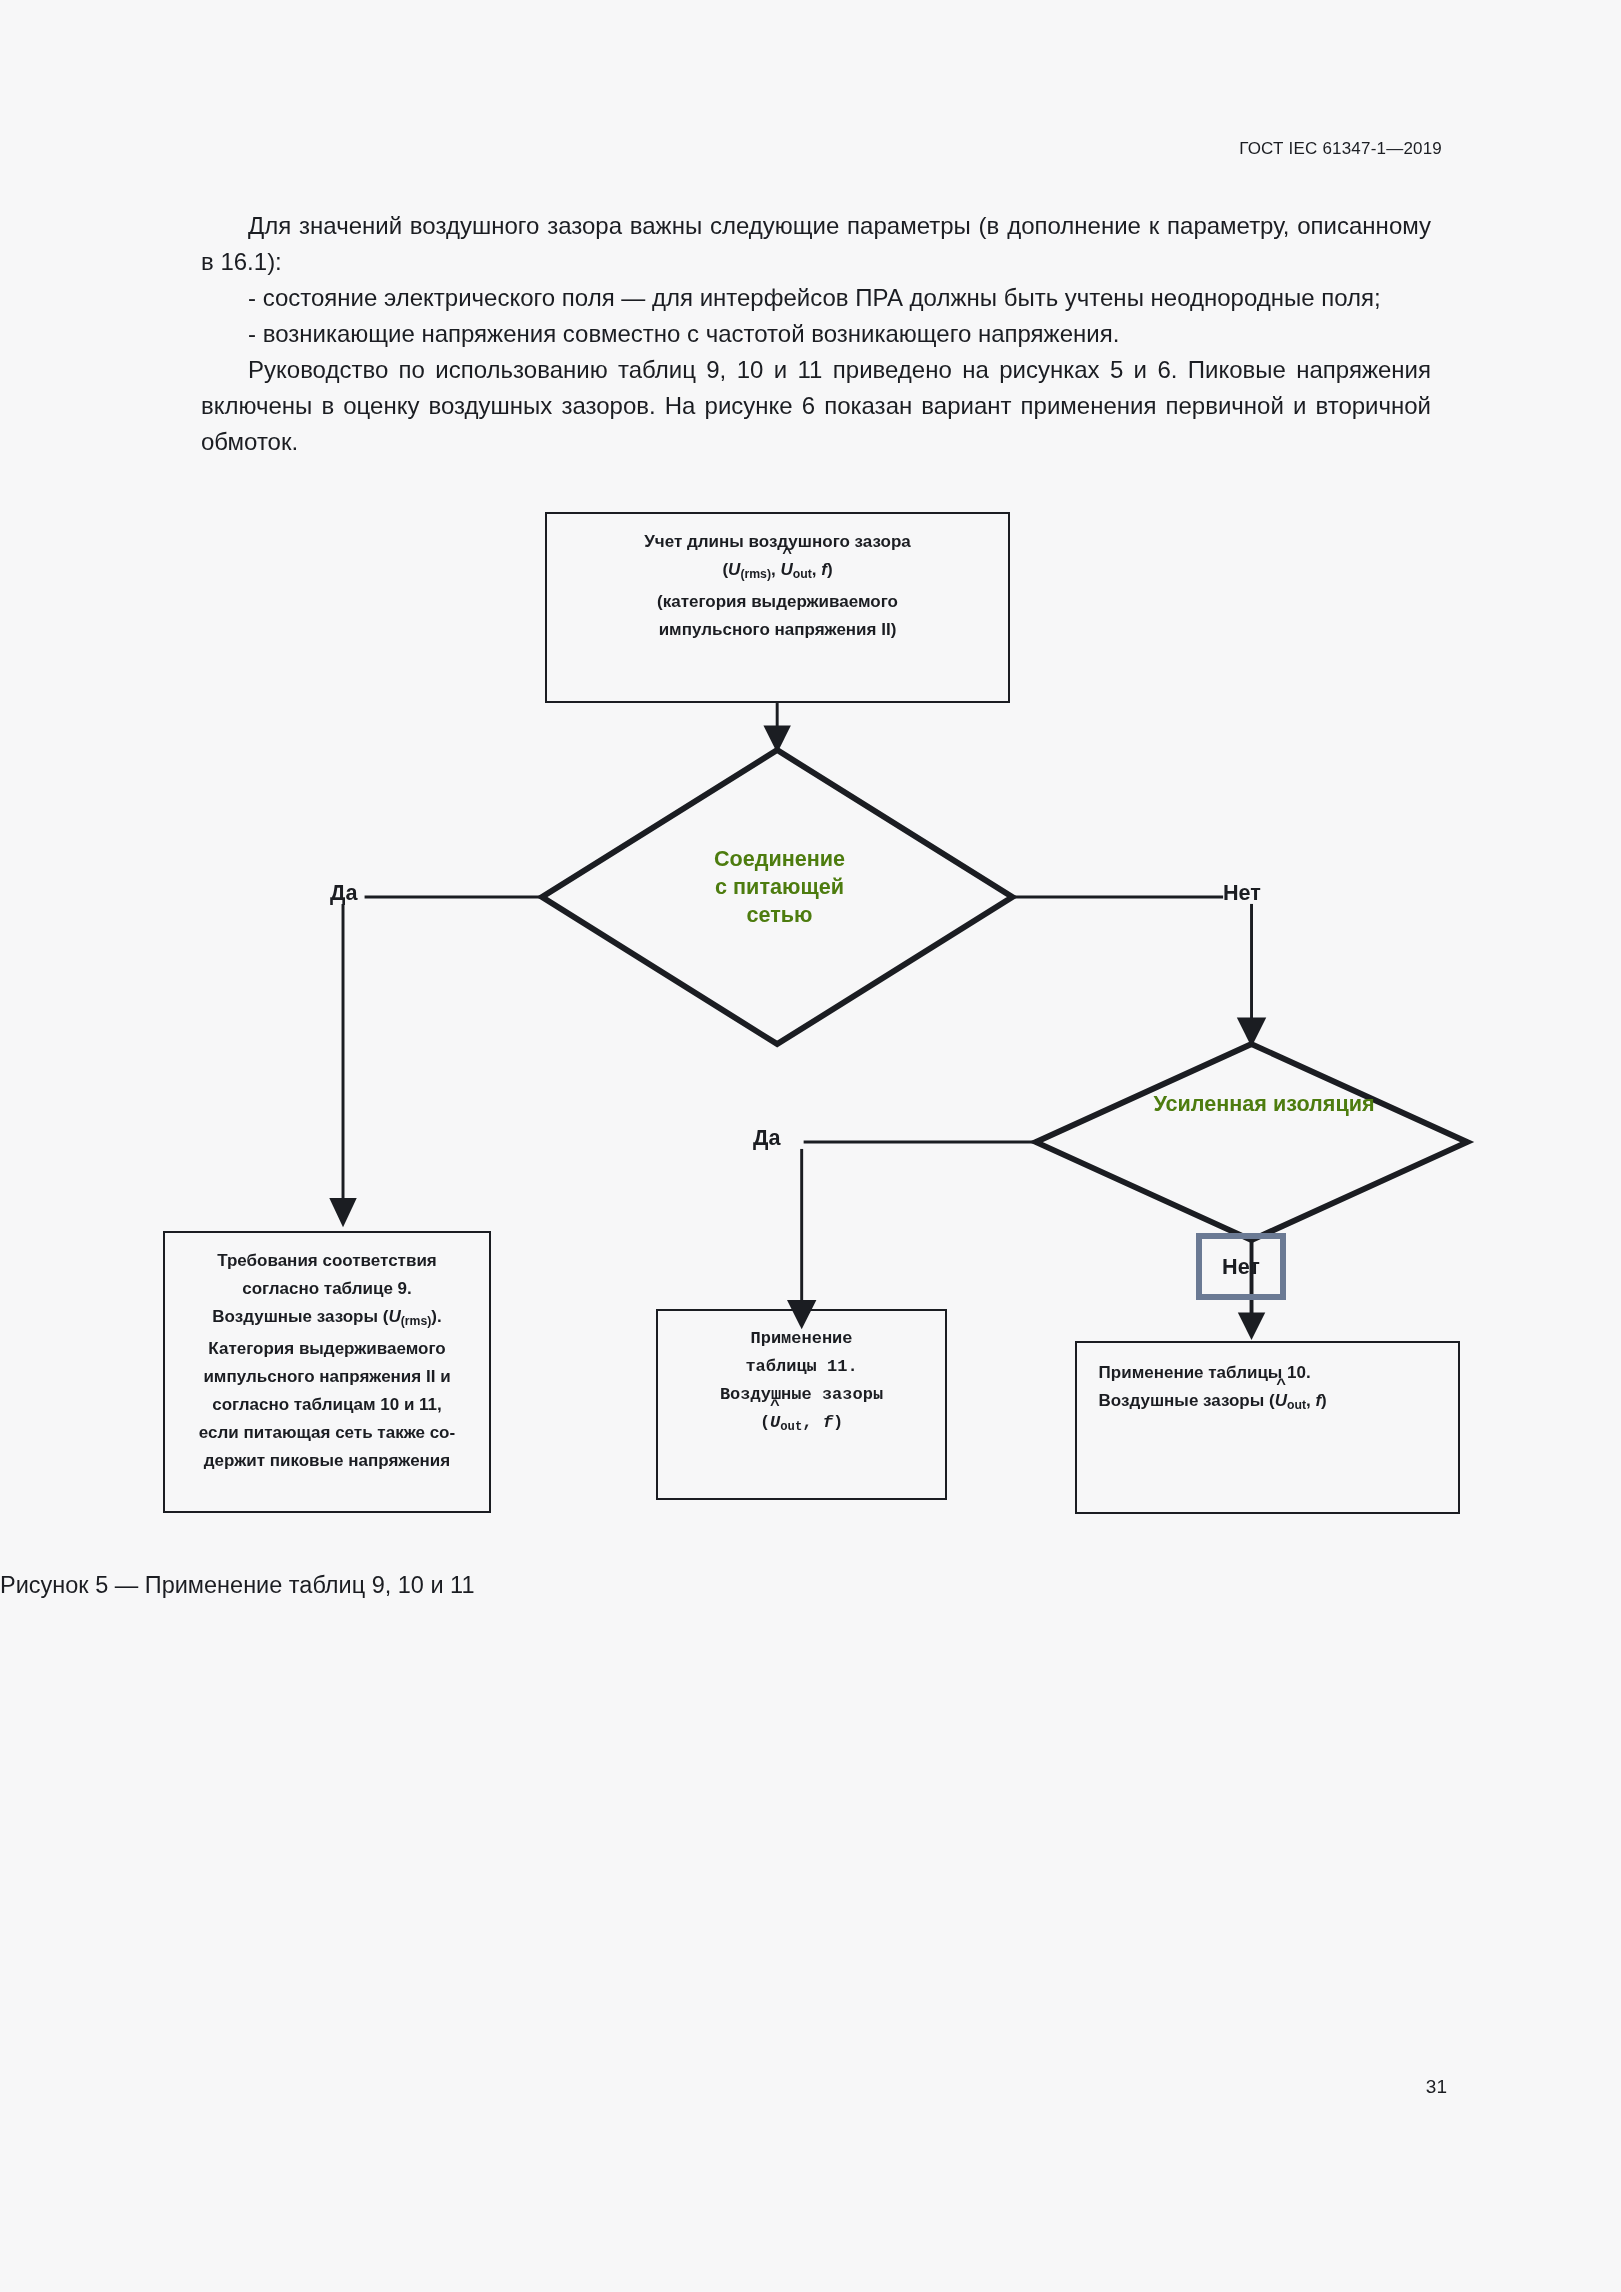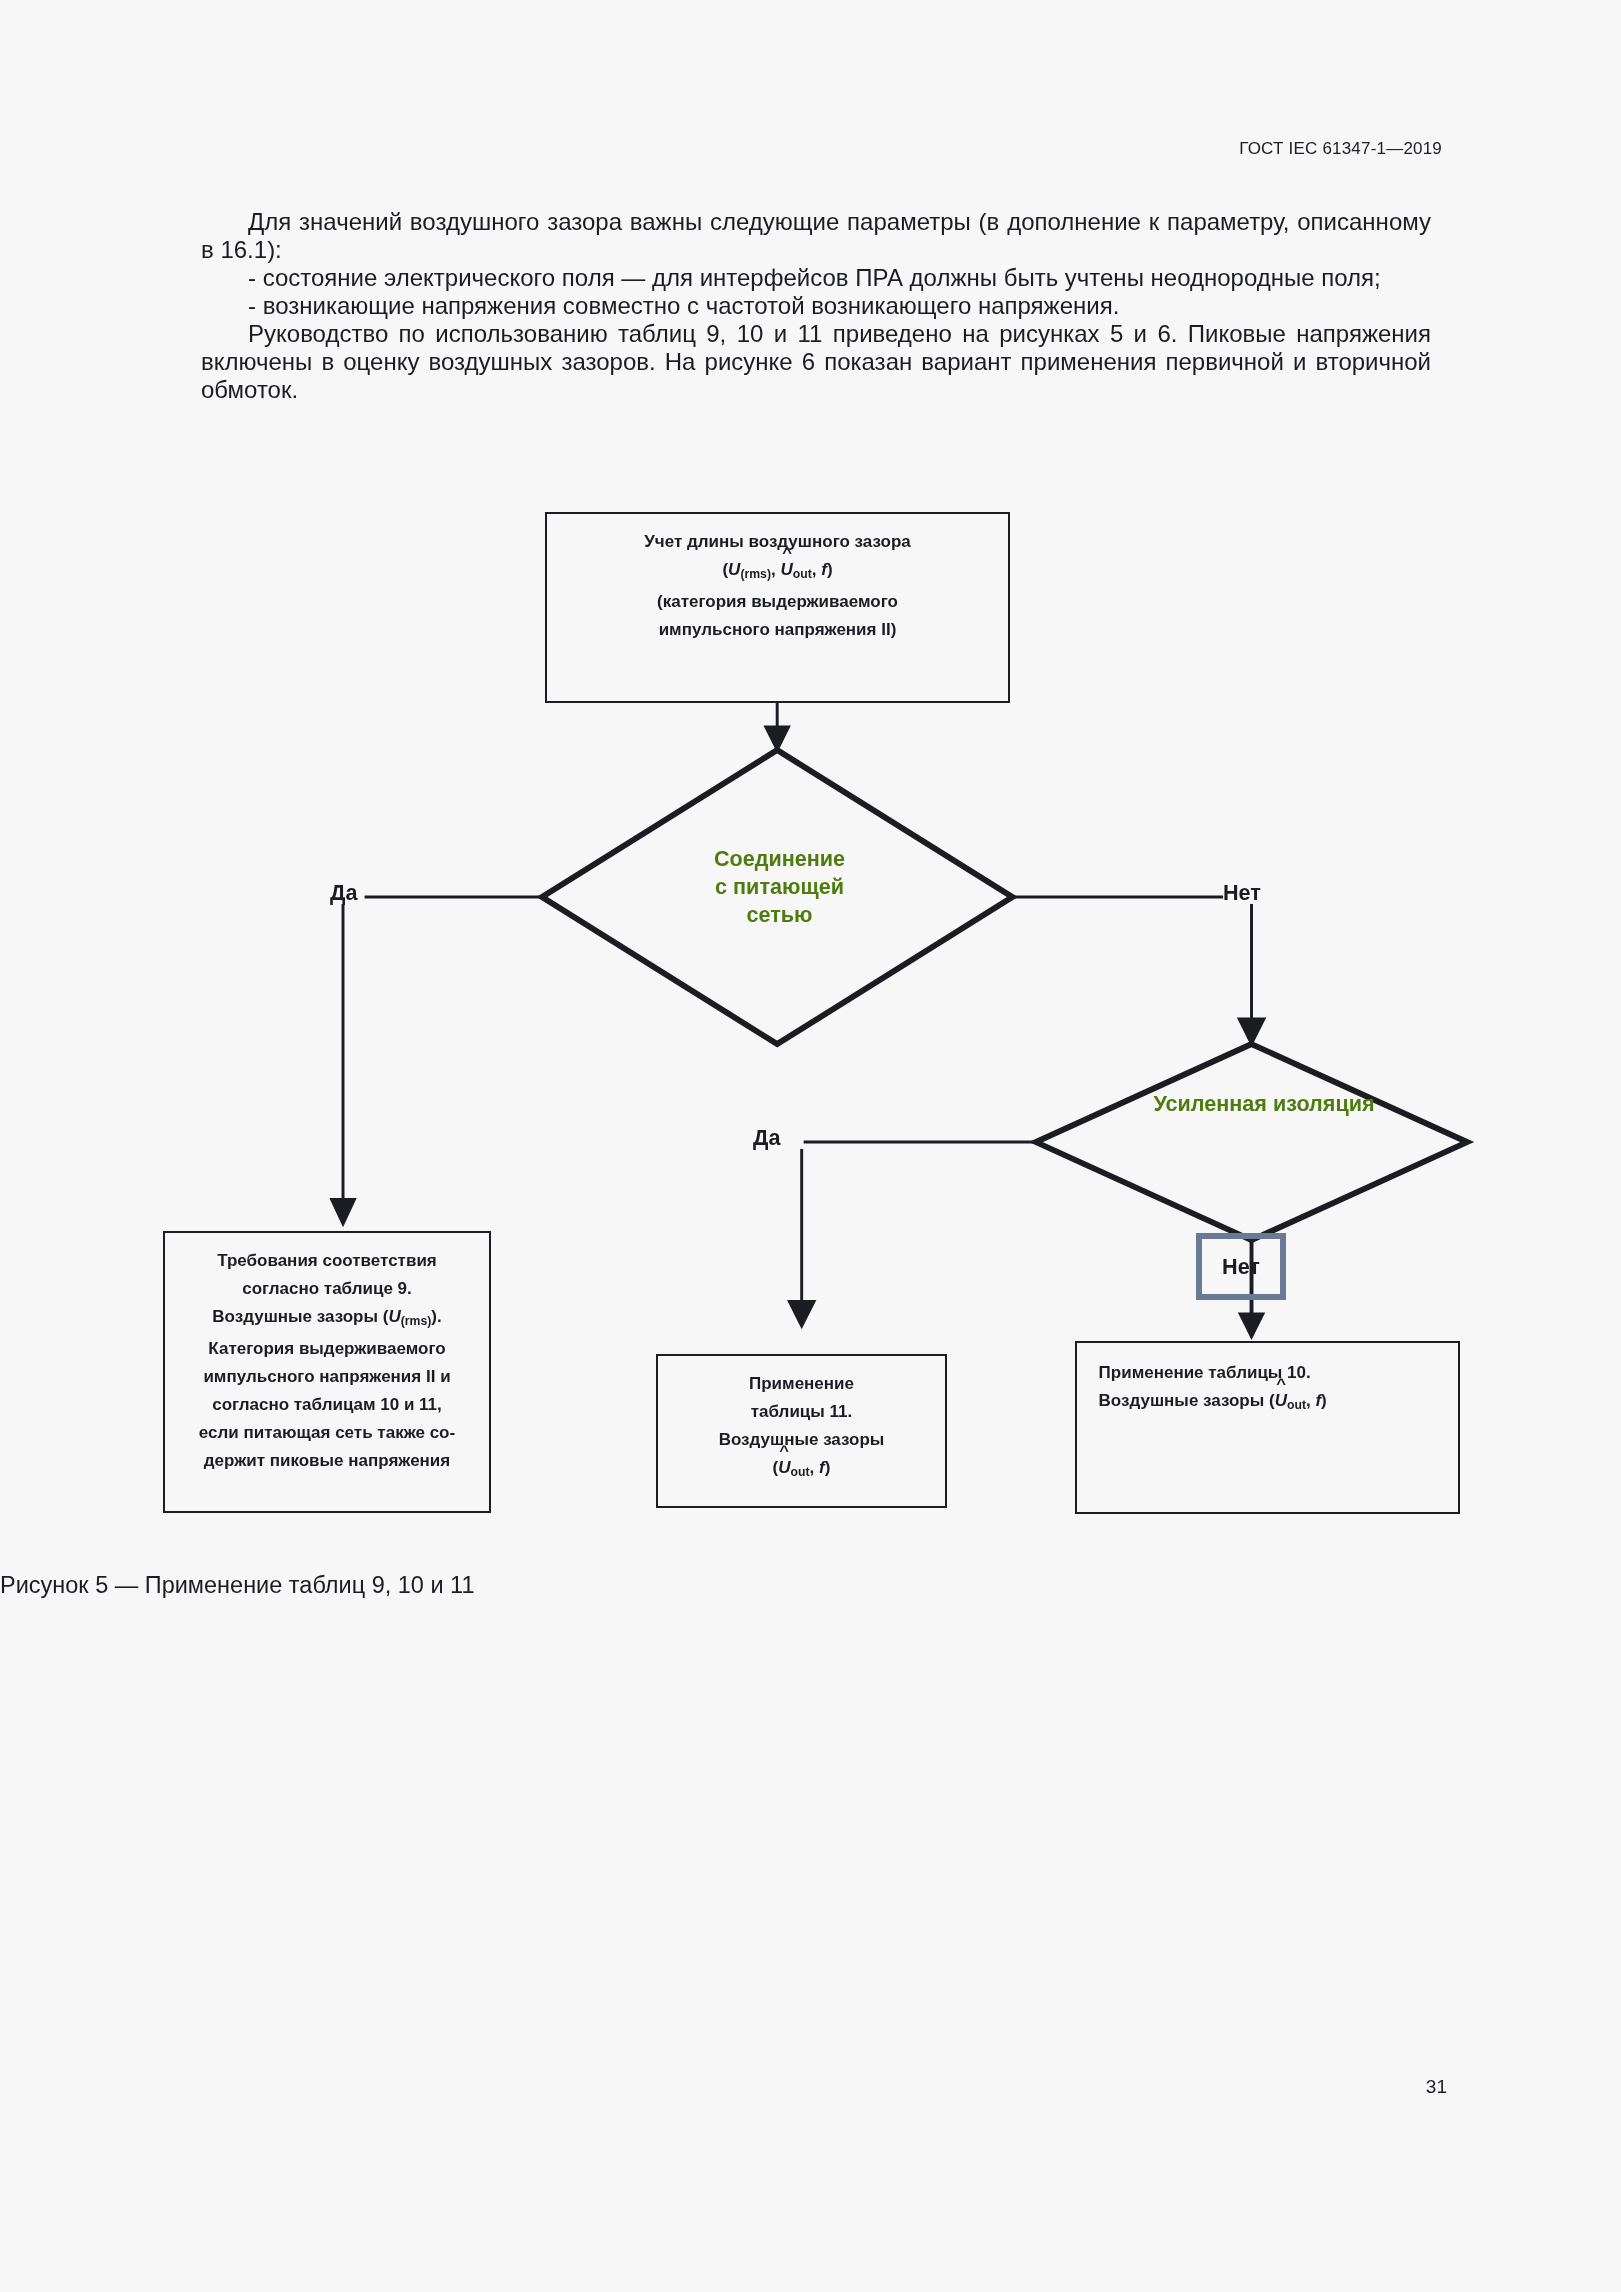--- a/index.html
+++ b/index.html
@@ -28,21 +28,21 @@
     white-space: nowrap;
   }
 
   
   .body-copy {
     position: absolute;
     top: 208px;
     left: 201px;
     width: 1230px;
     font-size: 24px;
-    line-height: 28px;
+    line-height: 36px;
     text-align: justify;
     text-justify: inter-word;
   }
   .body-copy p { margin: 0; }
   .indent { text-indent: 47px; }
 
   
   .flowchart {
     position: absolute;
     left: 0;
@@ -66,21 +66,21 @@
   }
   .node .inner { padding-top: 13.7px; width: 100%; }
 
   .box {
     border: 2.5px solid #1b1d22;
   }
 
   
   #node-top      { left: 545px;  top: 512px;  width: 465px; height: 191px; }
   #node-left     { left: 163px;  top: 1231px; width: 328px; height: 282px; }
-  #node-middle   { left: 656px;  top: 1354px; width: 291px; height: 154px; }
+  #node-middle   { left: 656px;  top: 1309px; width: 291px; height: 191px; font-family: Liberation Mono, monospace; }
   #node-right    { left: 1075px; top: 1341px; width: 385px; height: 173px; }
 
   #node-right .inner { text-align: left; padding-left: 21.6px; padding-top: 15.7px; }
 
   
   .diamond-label {
     position: absolute;
     text-align: center;
     font-size: 21.6px;
     line-height: 28px;

